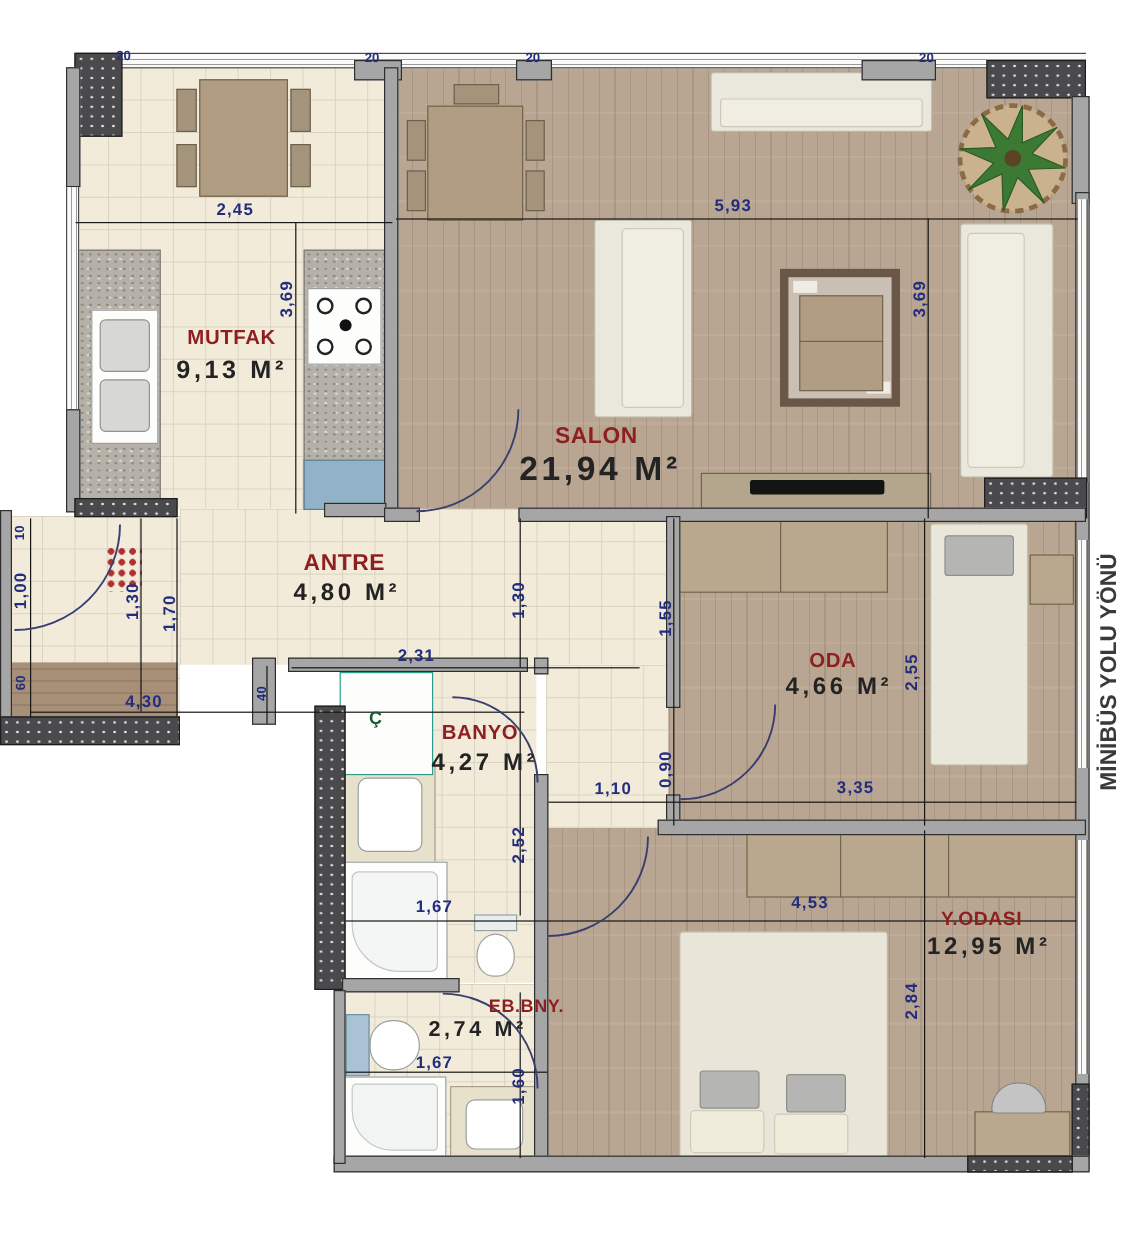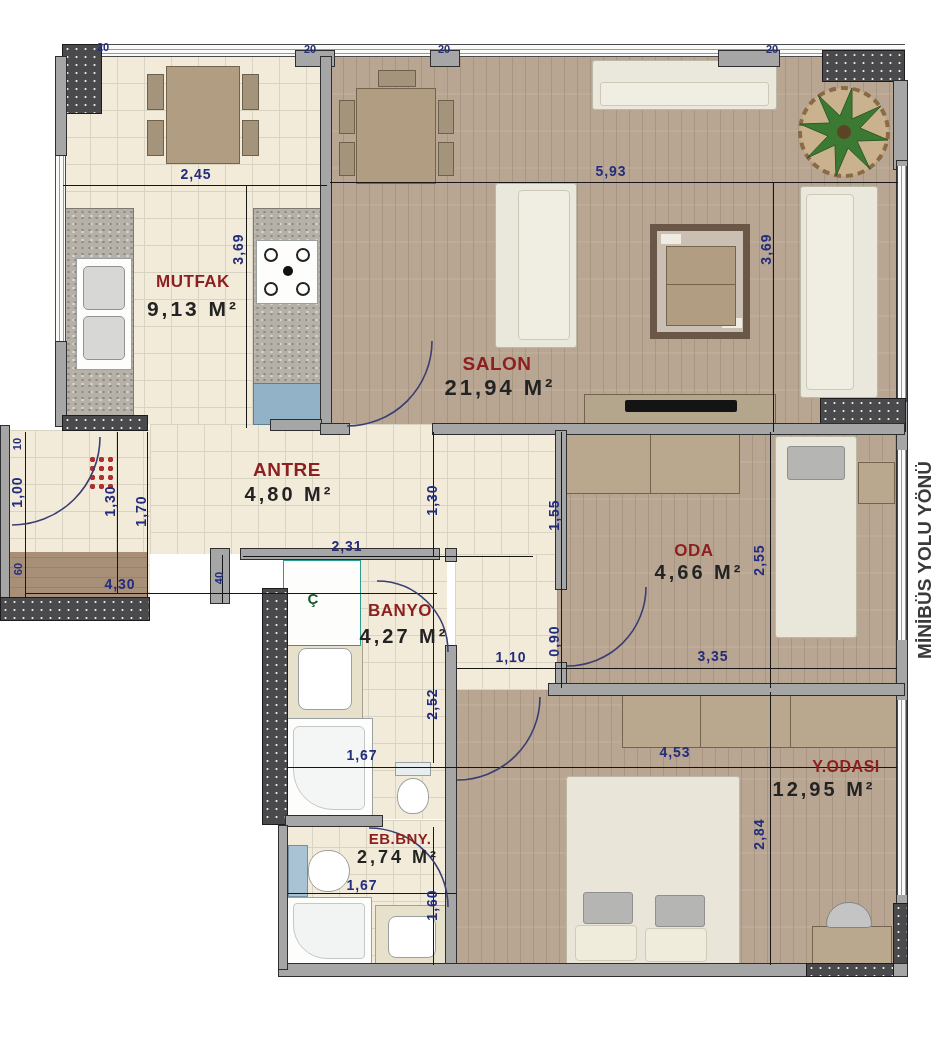--- a/index.html
+++ b/index.html
@@ -233,28 +233,28 @@
   <div class="a dim v" style="left:404px;top:696px;width:56px;">2,52</div>
   <div class="a dim" style="left:327px;top:747px;width:70px;">1,67</div>
   <div class="a dim" style="left:640px;top:744px;width:70px;">4,53</div>
   <div class="a dim v" style="left:731px;top:826px;width:56px;">2,84</div>
   <div class="a dim" style="left:327px;top:877px;width:70px;">1,67</div>
   <div class="a dim v" style="left:404px;top:897px;width:56px;">1,60</div>
 
   <div class="a rn" style="left:123px;top:272px;width:140px;font-size:17px;">MUTFAK</div>
   <div class="a ra" style="left:113px;top:297px;width:160px;font-size:21px;">9,13 M²</div>
   <div class="a rn" style="left:427px;top:353px;width:140px;font-size:19px;">SALON</div>
-  <div class="a ra" style="left:410px;top:375px;width:180px;font-size:22px;">21,94 M²</div>
+  <div class="a ra" style="left:410px;top:375px;width:180px;font-size:28px;">21,94 M²</div>
   <div class="a rn" style="left:217px;top:459px;width:140px;font-size:19px;">ANTRE</div>
   <div class="a ra" style="left:209px;top:483px;width:160px;">4,80 M²</div>
   <div class="a rn" style="left:624px;top:541px;width:140px;font-size:17px;">ODA</div>
   <div class="a ra" style="left:619px;top:561px;width:160px;">4,66 M²</div>
   <div class="a rn" style="left:330px;top:601px;width:140px;font-size:17px;">BANYO</div>
   <div class="a ra" style="left:324px;top:625px;width:160px;">4,27 M²</div>
-  <div class="a rn" style="left:776px;top:758px;width:140px;font-size:16px;">Y.ODASI</div>
+  <div class="a rn" style="left:748px;top:758px;width:140px;font-size:16px;">Y.ODASI</div>
   <div class="a ra" style="left:744px;top:778px;width:160px;">12,95 M²</div>
-  <div class="a rn" style="left:330px;top:830px;width:140px;font-size:15px;">EB.BNY.</div>
+  <div class="a rn" style="left:330px;top:830px;width:140px;font-size:15px;text-align:right;">EB.BNY.</div>
   <div class="a ra" style="left:318px;top:847px;width:160px;font-size:18px;">2,74 M²</div>
   <div class="a" style="left:303px;top:590px;width:20px;text-align:center;color:#155a31;font-weight:bold;font-size:15px;">Ç</div>
 
   <div class="a ttl v" style="left:775px;top:548px;width:300px;height:24px;font-size:19px;line-height:24px;">MİNİBÜS YOLU YÖNÜ</div>
 
 </div>
 
 </body></html>

